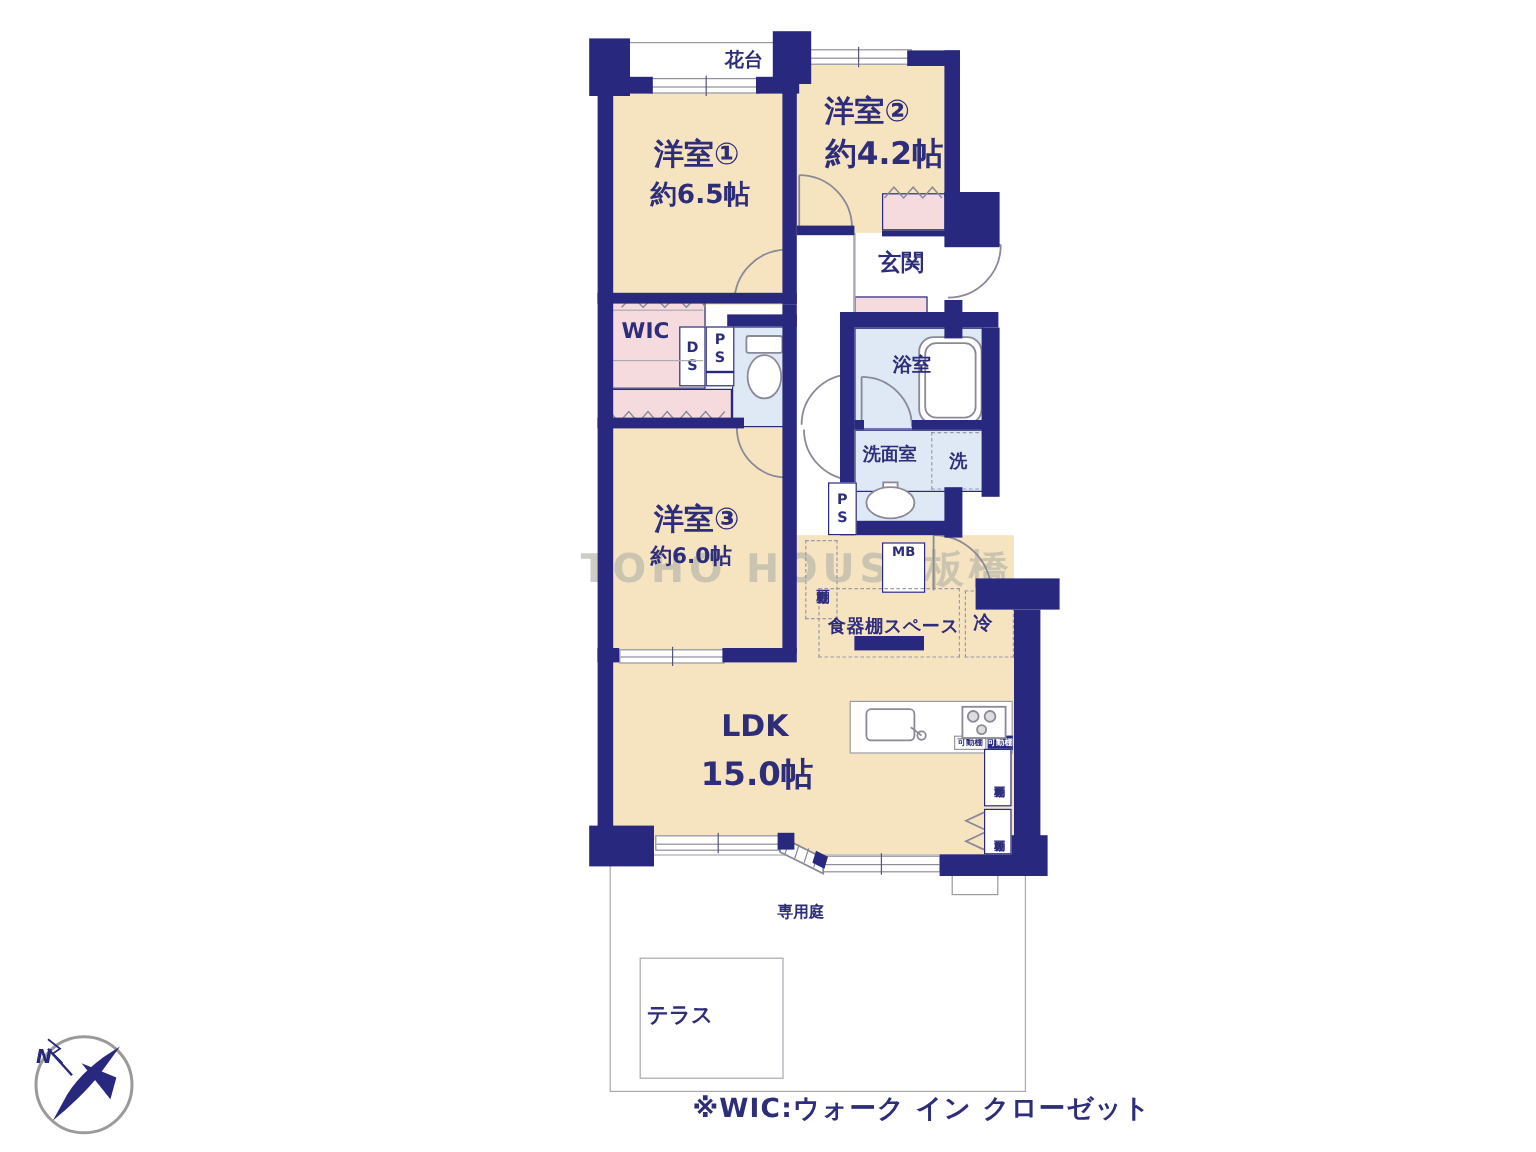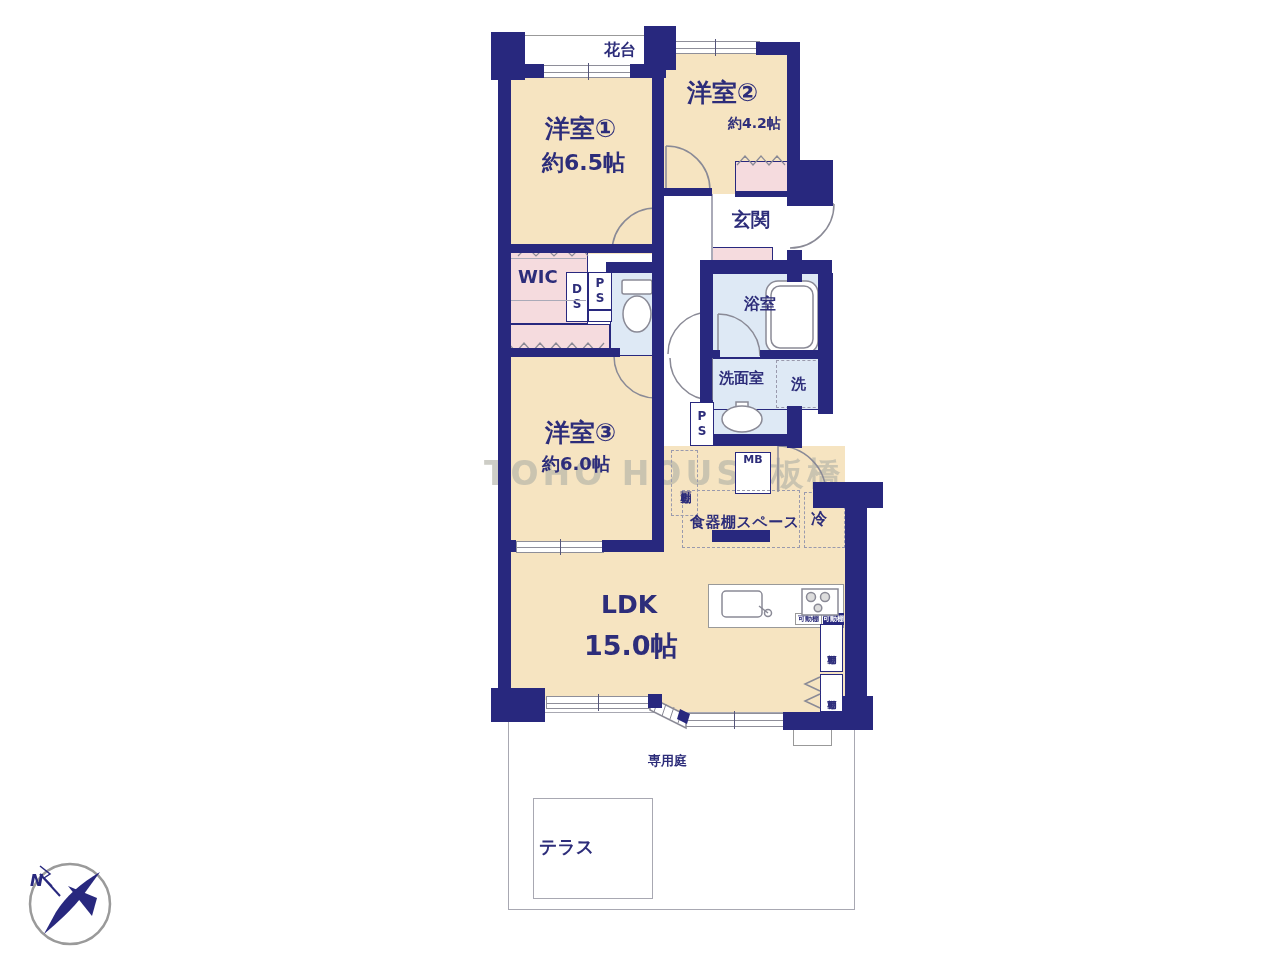--- a/index.html
+++ b/index.html
@@ -195,27 +195,28 @@
   <div class="wall" style="left:602px;top:540px;width:62px;height:12px;"></div>
   <div class="wall" style="left:712px;top:530px;width:58px;height:12px;"></div>
   <div class="wall" style="left:648px;top:694px;width:14px;height:14px;"></div>
   <div class="wall" style="left:664px;top:188px;width:48px;height:8px;"></div>
   <div class="wall" style="left:735px;top:192px;width:53px;height:5px;"></div>
 
   <div class="lbl" style="left:564px;top:42px;font-size:16px;margin-left:40px;">花台</div>
   <div class="lbl" style="left:545px;top:116px;font-size:25px;">洋室①</div>
   <div class="lbl" style="left:542px;top:152px;font-size:22px;text-align:center;">約6.5帖</div>
   <div class="lbl" style="left:687px;top:80px;font-size:25px;">洋室②</div>
-  <div class="lbl" style="left:728px;top:116px;font-size:14px;">約4.2帖</div>
+  <div class="lbl" style="left:688px;top:116px;font-size:26px;">約4.2帖</div>
   <div class="lbl" style="left:732px;top:210px;font-size:19px;">玄関</div>
   <div class="lbl" style="left:518px;top:268px;font-size:18px;">WIC</div>
   <div class="lbl" style="left:744px;top:296px;font-size:16px;">浴室</div>
   <div class="lbl" style="left:719px;top:371px;font-size:15px;">洗面室</div>
   <div class="lbl" style="left:545px;top:420px;font-size:25px;">洋室③</div>
   <div class="lbl" style="left:542px;top:455px;font-size:18px;">約6.0帖</div>
   <div class="lbl" style="left:690px;top:515px;font-size:15px;letter-spacing:0.5px;">食器棚スペース</div>
   <div class="lbl" style="left:811px;top:511px;font-size:16px;">冷</div>
   <div class="lbl" style="left:601px;top:592px;font-size:25px;">LDK</div>
   <div class="lbl" style="left:584px;top:632px;font-size:27px;">15.0帖</div>
   <div class="lbl" style="left:648px;top:754px;font-size:13px;">専用庭</div>
   <div class="lbl" style="left:539px;top:838px;font-size:18px;">テラス</div>
+  <div class="lbl" id="note" style="left:577px;top:914px;font-size:22px;">※WIC:ウォーク イン クローゼット</div>
 
 </div>
 
 </body></html>

